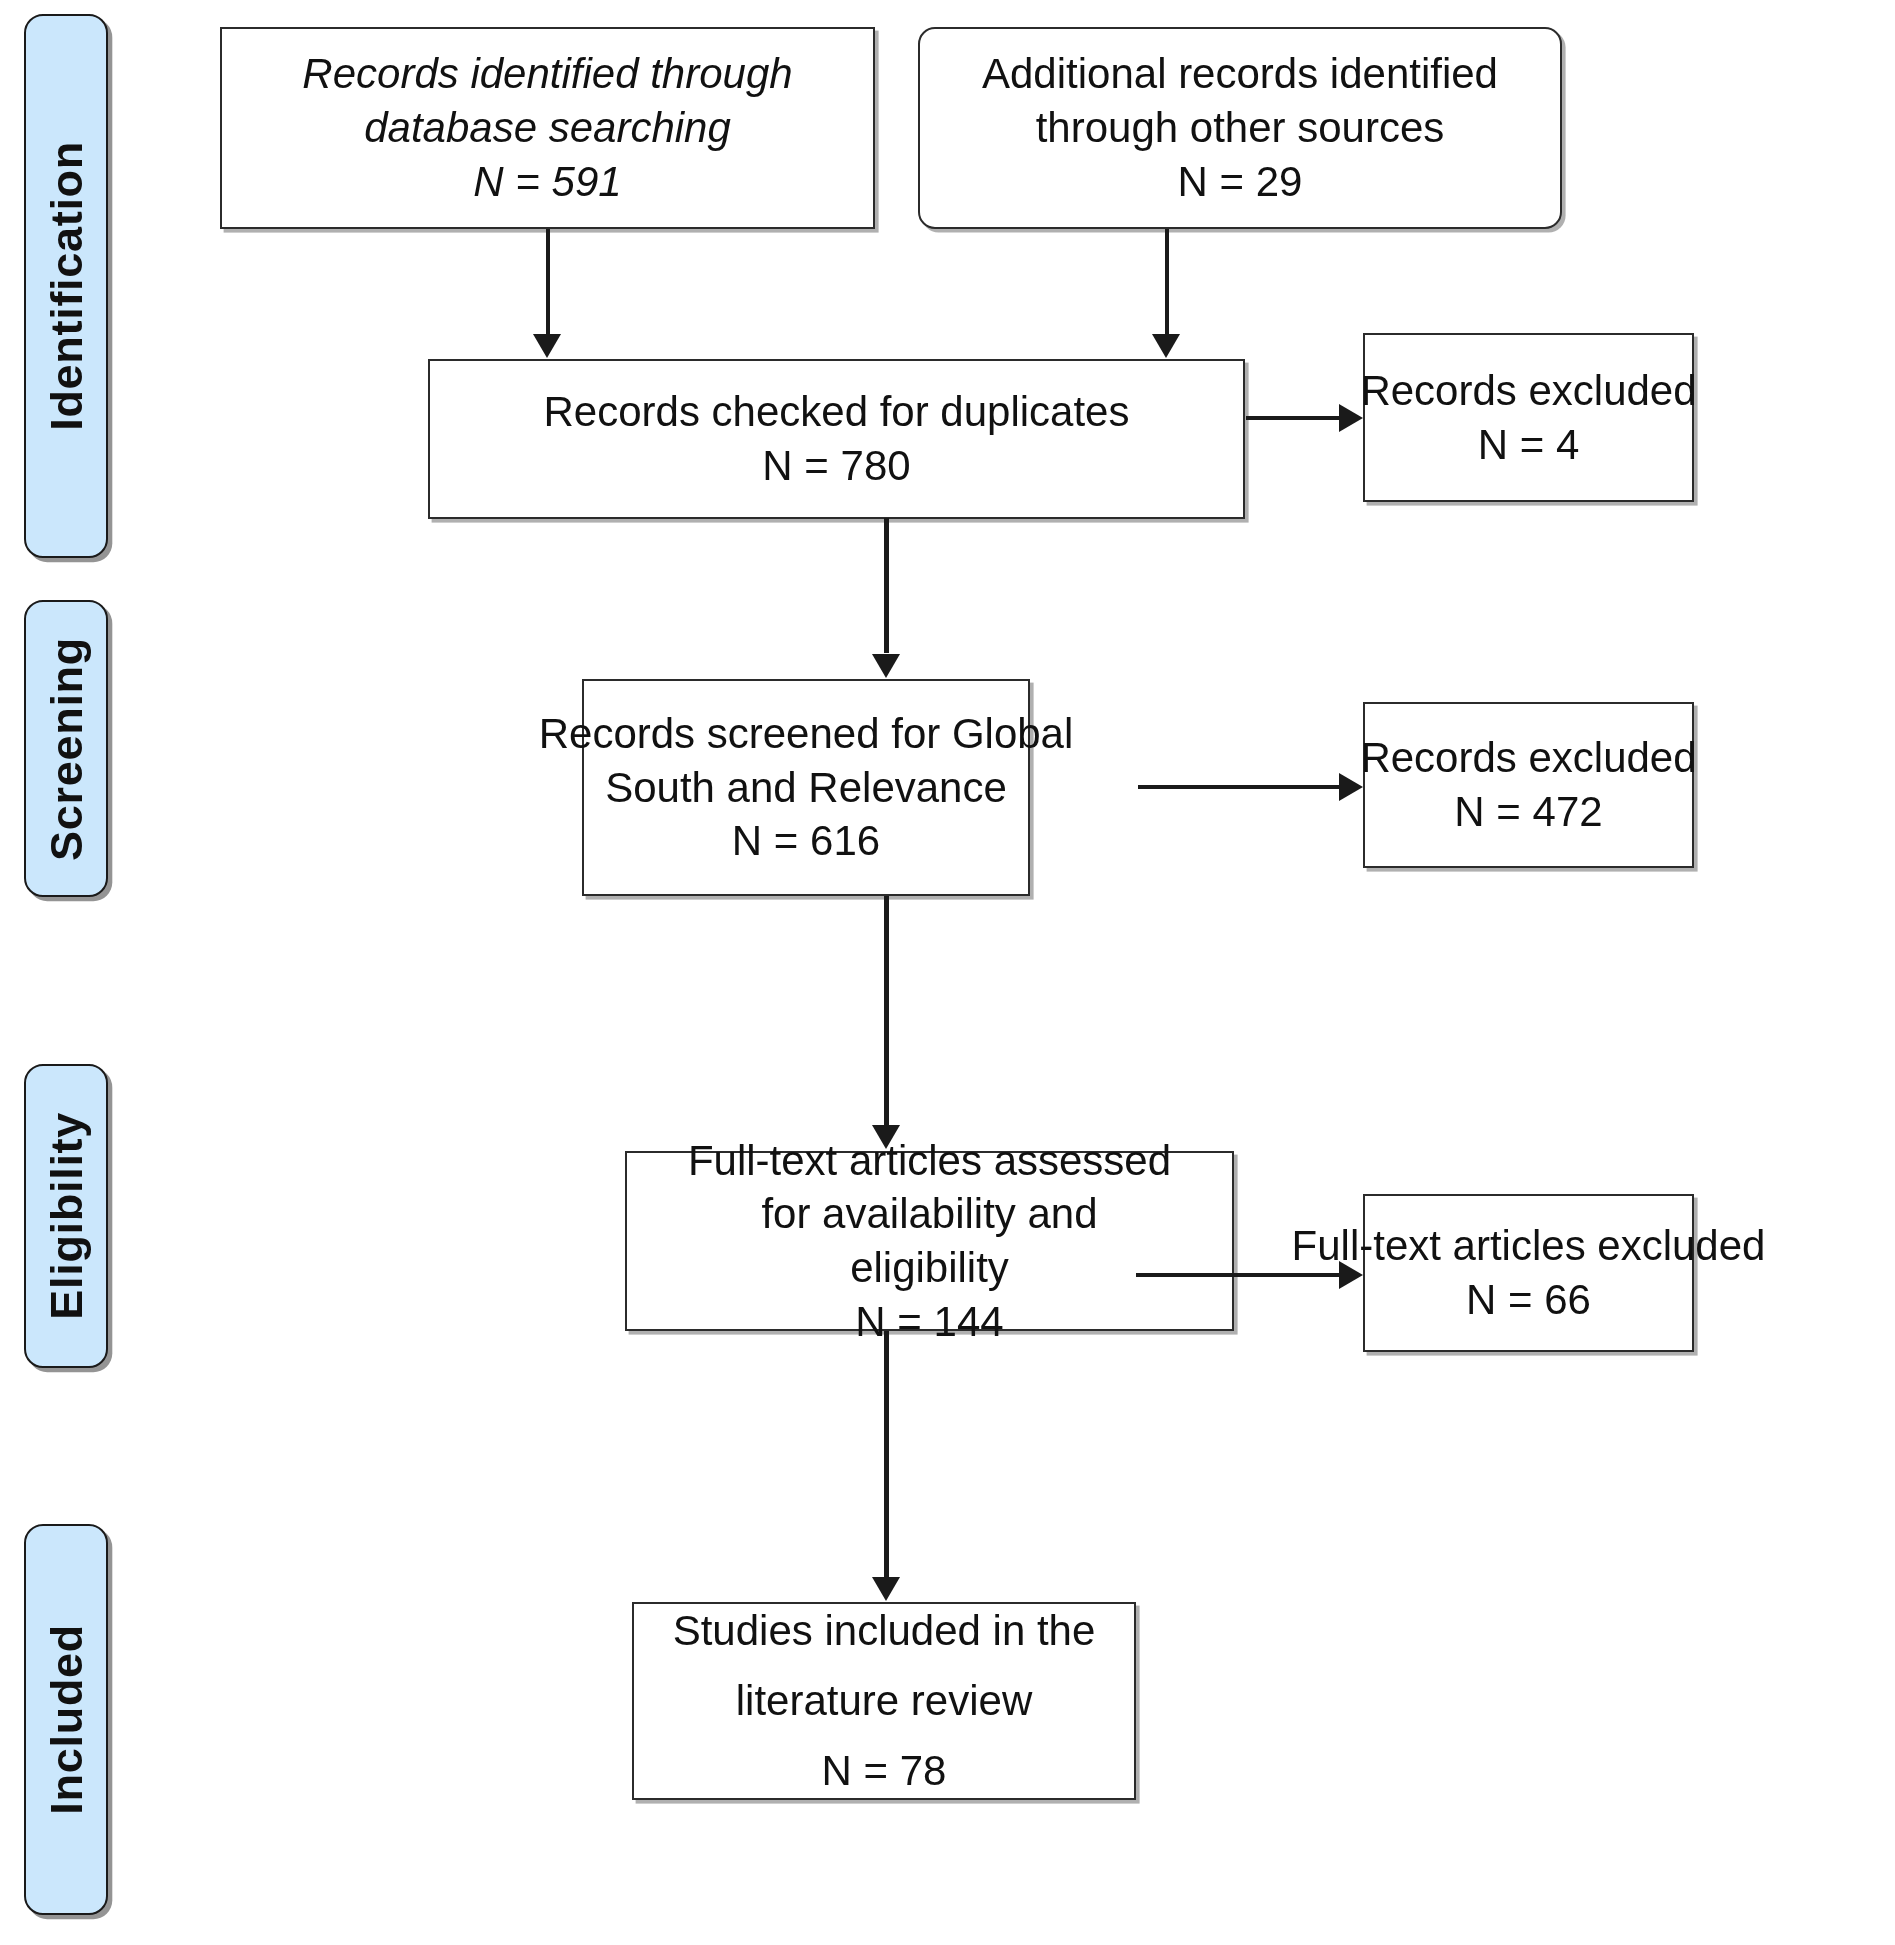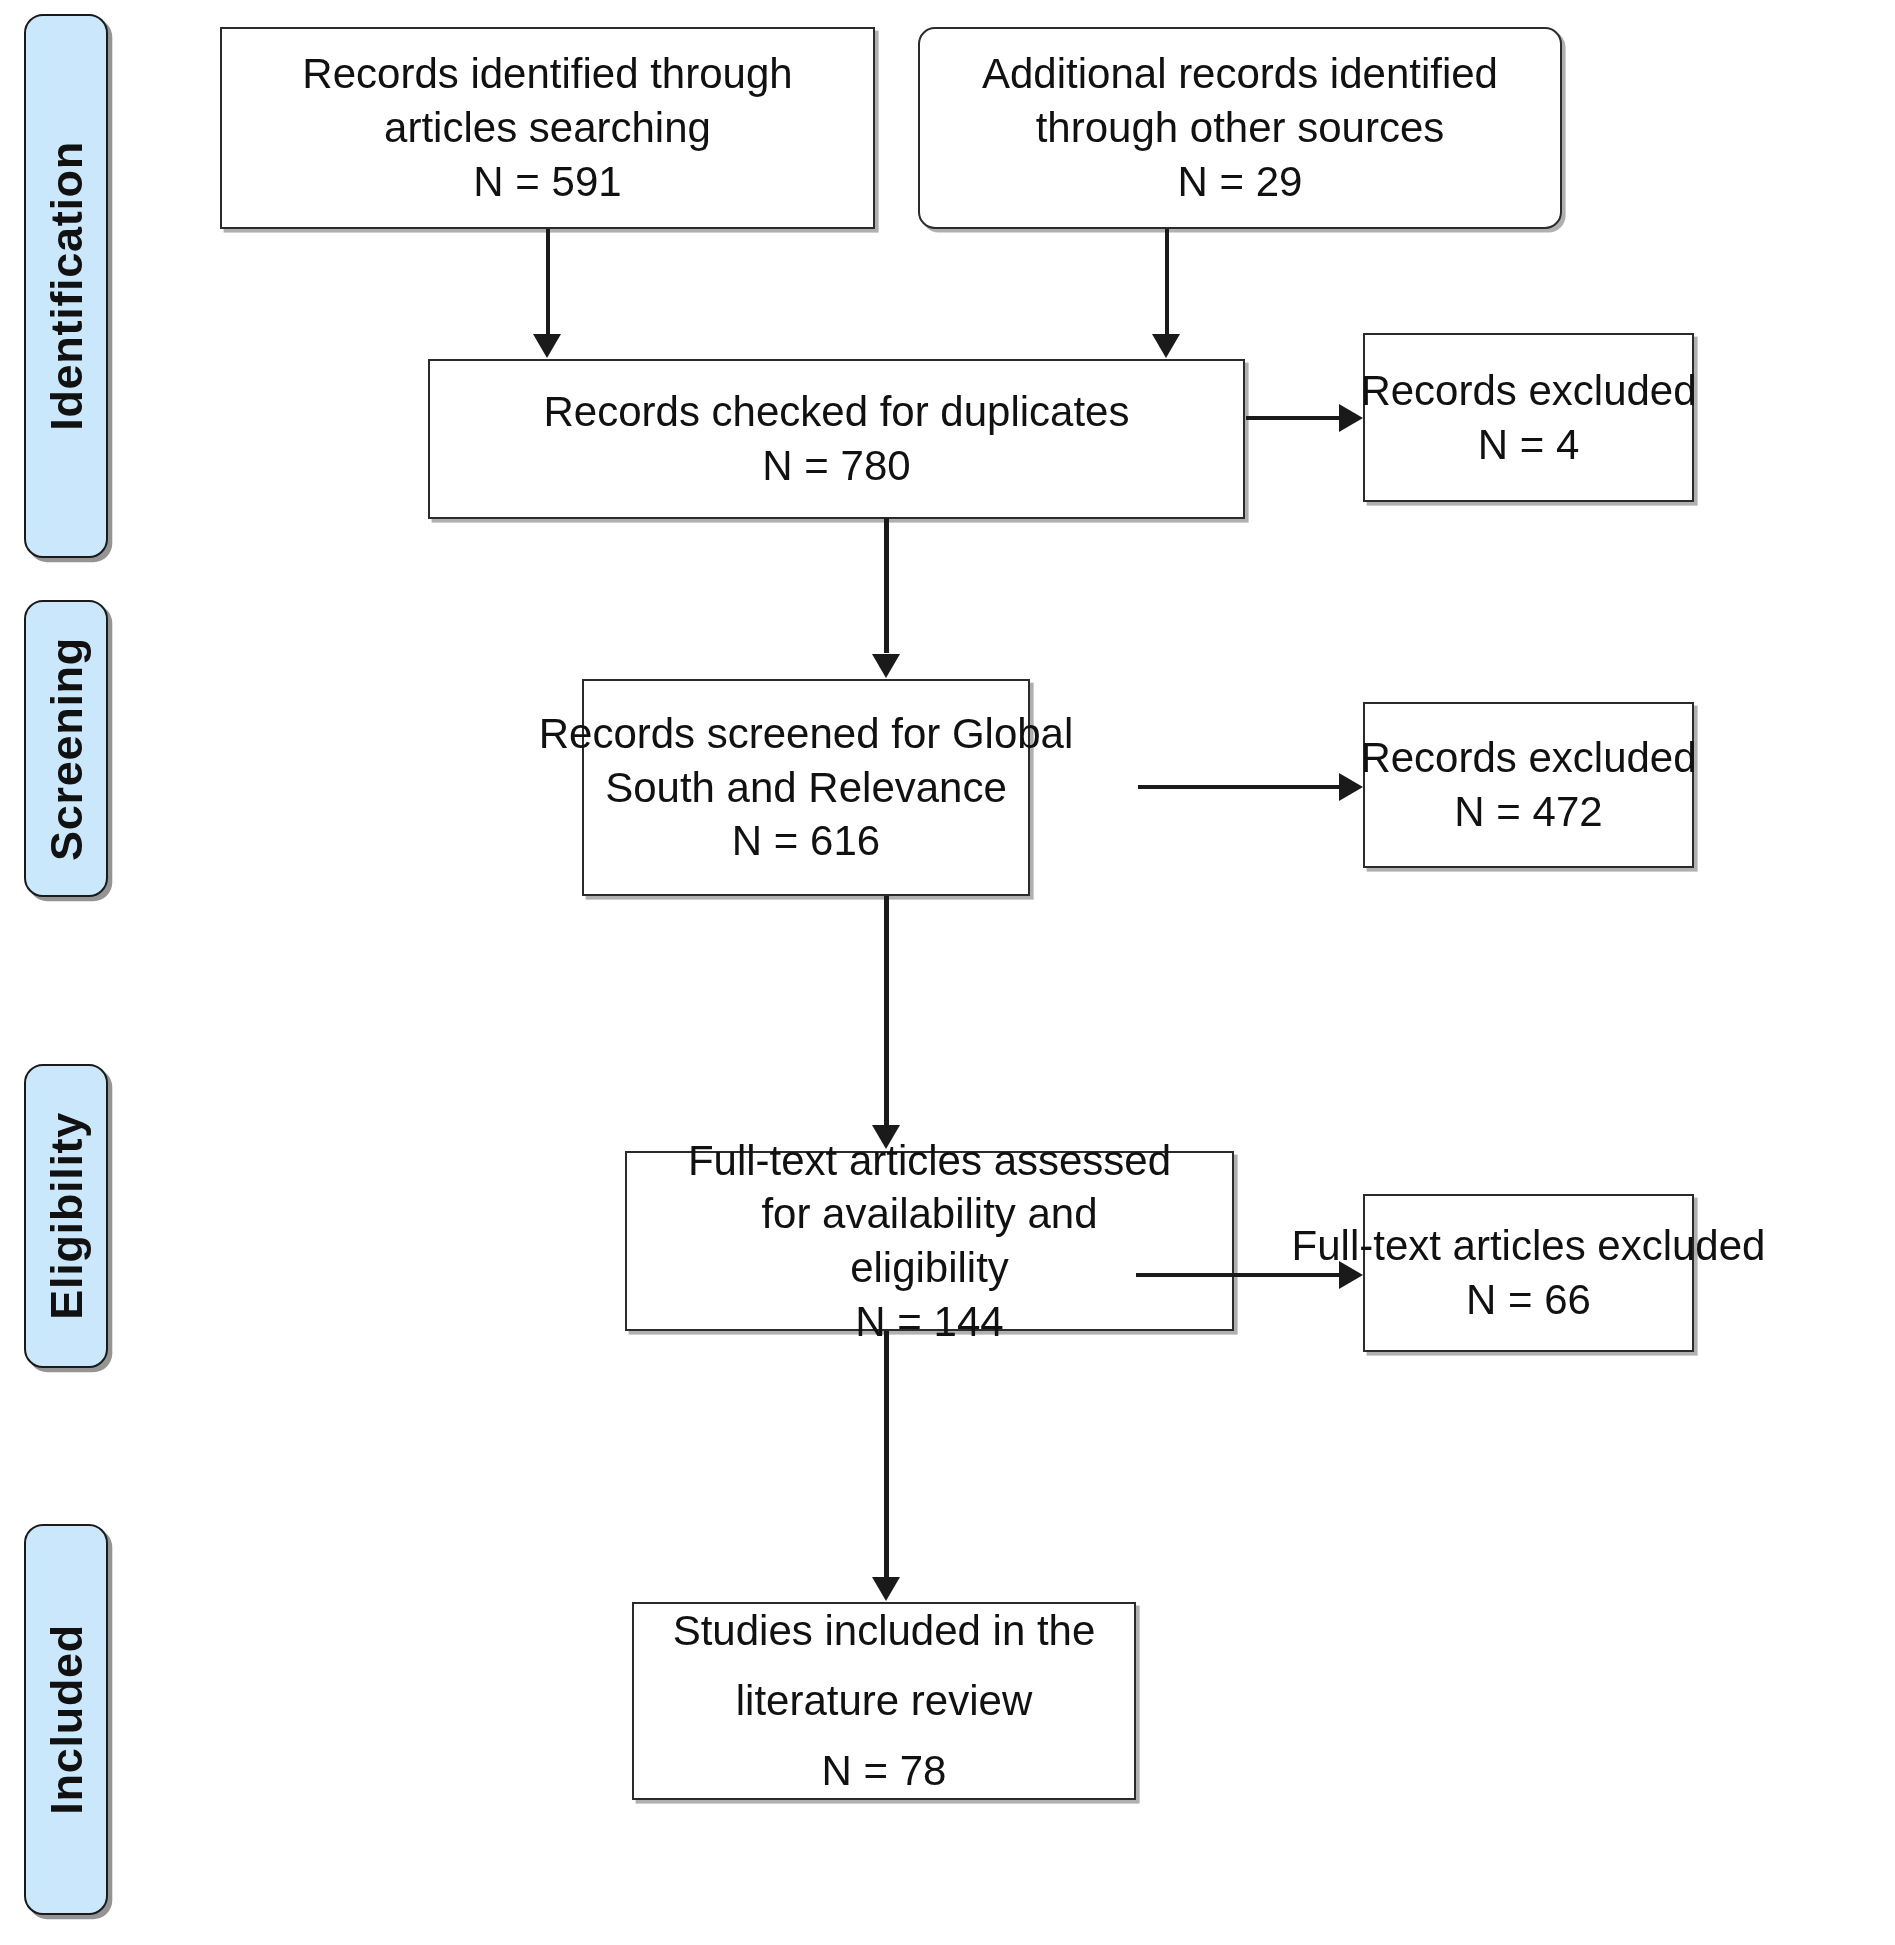--- a/index.html
+++ b/index.html
@@ -108,23 +108,23 @@
   </div>
 
   <div class="stage-label" style="left:24px; top:1064px; width:84px; height:304px;">
     <span class="stage-label-text">Eligibility</span>
   </div>
 
   <div class="stage-label" style="left:24px; top:1524px; width:84px; height:391px;">
     <span class="stage-label-text">Included</span>
   </div>
 
-  <div class="flow-box" style="left:220px; top:27px; width:655px; height:202px;">
+  <div class="flow-box" style="left:220px; top:27px; width:655px; height:202px;font-style:italic;">
     <div class="line">Records identified through</div>
-    <div class="line">articles searching</div>
+    <div class="line">database searching</div>
     <div class="count">N =  591</div>
   </div>
 
   <div class="flow-box" style="left:918px; top:27px; width:644px; height:202px;border-radius:17px;">
     <div class="line">Additional records identified</div>
     <div class="line">through other sources</div>
     <div class="count">N =  29</div>
   </div>
 
   <div class="conn-v" style="left:546px; top:229px; height:105px;"></div>

